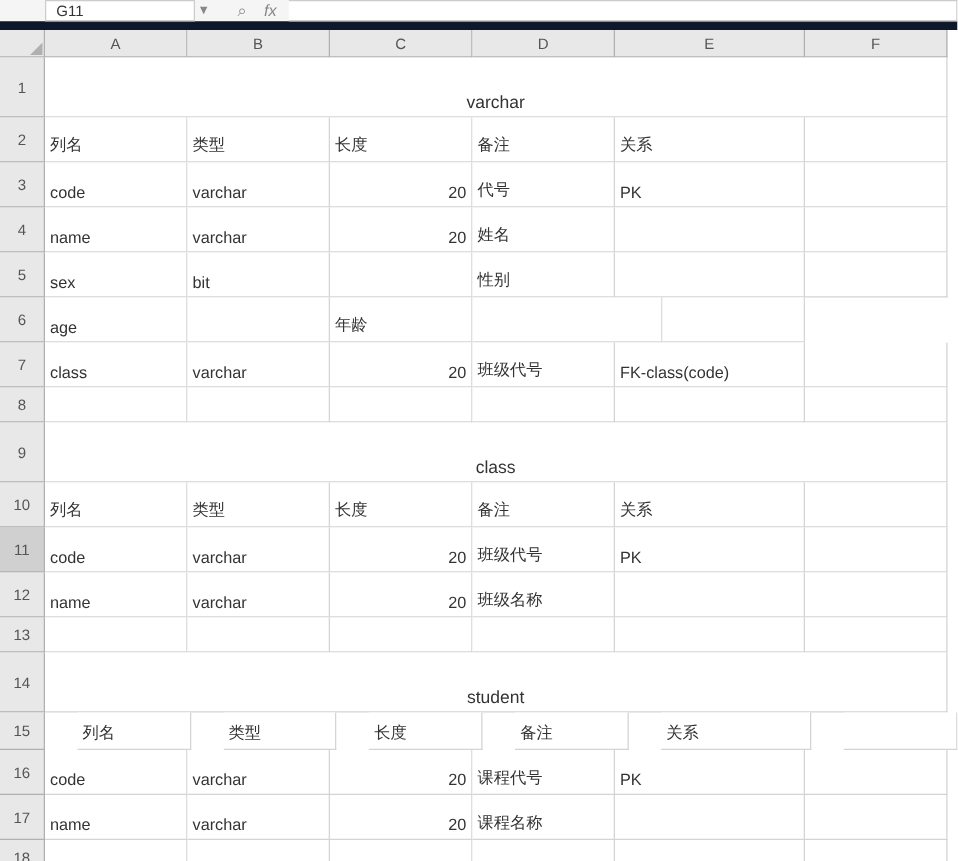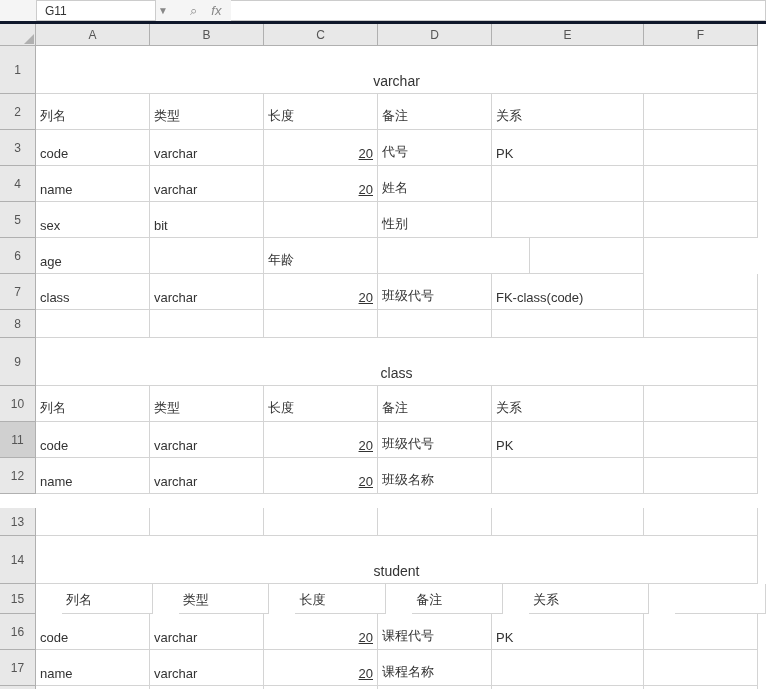--- a/index.html
+++ b/index.html
@@ -12,21 +12,21 @@
       font-size: 13px;
       background: #ffffff;
       color: #333;
       overflow: hidden;
     }
     .name-box-row {
       display: flex;
       align-items: center;
       height: 24px;
       background: #f5f5f5;
-      border-bottom: 3px solid #0f172a;
+      border-bottom: 7px solid #0f172a;
     }
     .name-box {
       width: 120px;
       height: 100%;
       background: #fff;
       border: 1px solid #ccc;
       display: flex;
       align-items: center;
       padding: 0 8px;
       margin-left: 36px;
@@ -130,21 +130,20 @@
       align-items: flex-end;
       padding: 0 4px 4px 4px;
       font-size: 13px;
       overflow: hidden;
       white-space: nowrap;
       cursor: cell;
       background: #fff;
     }
     .cell.right {
       justify-content: flex-end;
-      text-decoration: underline;
     }
     .merged-title {
       justify-content: center;
       font-size: 14px;
     }
     .col-A { width: 114px; }
     .col-B { width: 114px; }
     .col-C { width: 114px; }
     .col-D { width: 114px; }
     .col-E { width: 152px; }
@@ -277,21 +276,21 @@
     <div class="grid-row">
       <div class="row-header">12</div>
       <div class="cell col-A">name</div>
       <div class="cell col-B">varchar</div>
       <div class="cell col-C right">20</div>
       <div class="cell col-D">班级名称</div>
       <div class="cell col-E"></div>
       <div class="cell col-F"></div>
     </div>
 
-    <div class="grid-row" style="height:28px;margin-top:14px;">
+    <div class="grid-row" style="height:28px;">
       <div class="row-header">13</div>
       <div class="cell col-A"></div>
       <div class="cell col-B"></div>
       <div class="cell col-C"></div>
       <div class="cell col-D"></div>
       <div class="cell col-E"></div>
       <div class="cell col-F"></div>
     </div>
 
     <div class="grid-row" style="height:48px;">

